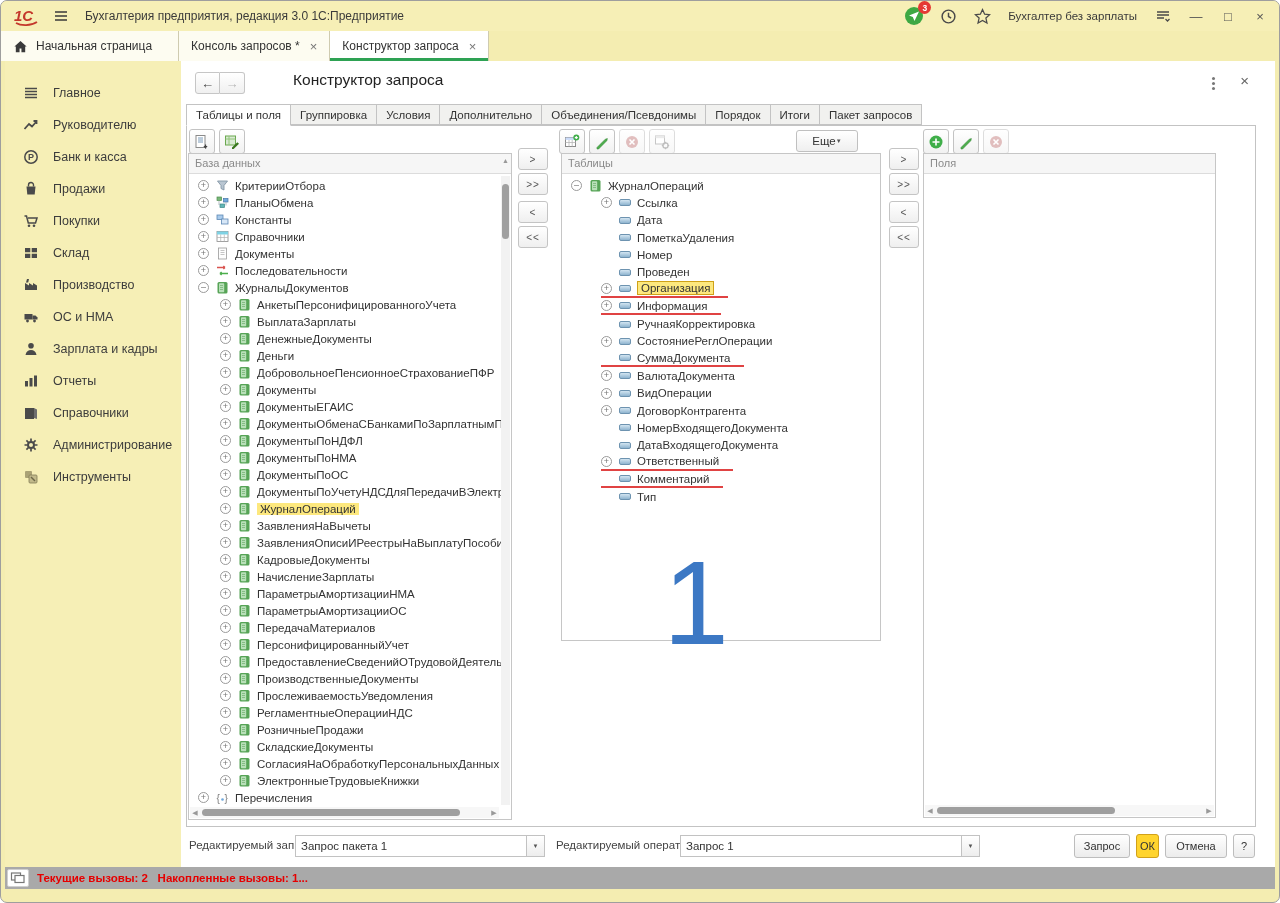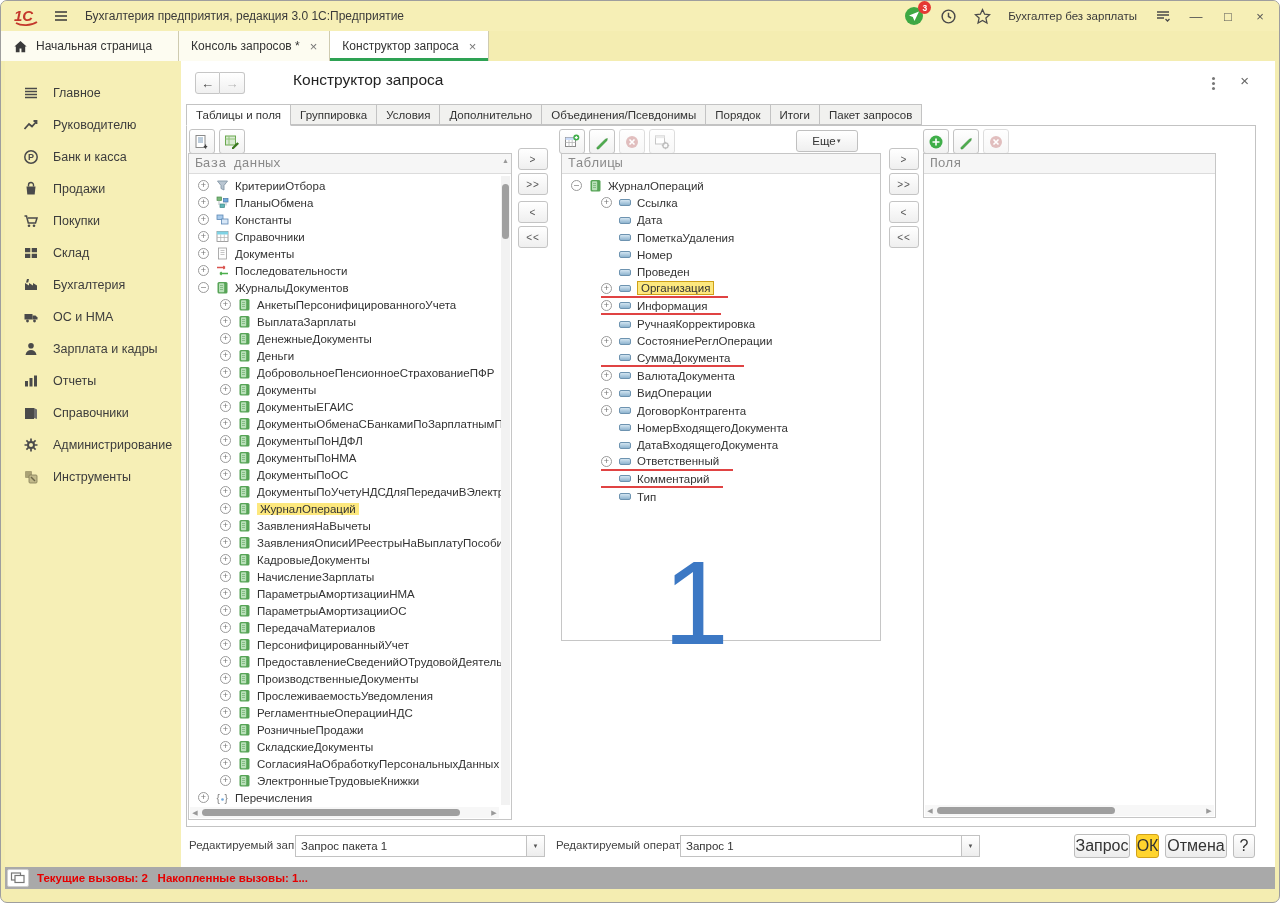--- a/index.html
+++ b/index.html
@@ -56,21 +56,21 @@
 
   
   .tbar { position:absolute; display:flex; gap:4px; }
   .tool-btn { width:26px; height:25px; border:1px solid #c3c3c3; border-radius:3px; background:linear-gradient(#fff,#f1f1f1); display:flex; align-items:center; justify-content:center; cursor:pointer; }
   .tool-btn.dis { opacity:.55; cursor:default; }
   .more-btn { position:absolute; left:615px; top:69px; width:62px; height:22px; border:1px solid #c0c0c0; border-radius:3px; background:linear-gradient(#fff,#efefef); font-size:11.5px; color:#333; display:flex; align-items:center; justify-content:center; cursor:pointer; }
   .caret { font-size:6px; color:#555; }
 
   
   .panel { position:absolute; border:1px solid #c6c6c6; background:#fff; }
-  .panel-header { position:relative; height:20px; background:#f6f6f6; border-bottom:1px solid #dcdcdc; color:#8a8a8a; font-size:13px; line-height:19px; padding-left:6px;font-family:Liberation Mono, monospace; }
+  .panel-header { position:relative; height:20px; background:#f6f6f6; border-bottom:1px solid #dcdcdc; color:#8a8a8a; font-size:11px; line-height:19px; padding-left:6px; }
   .db-panel { left:7px; top:92px; width:324px; height:667px; }
   .tables-panel { left:380px; top:92px; width:320px; height:488px; }
   .fields-panel { left:742px; top:92px; width:293px; height:665px; }
   .tree { position:absolute; left:1px; right:1px; top:21px; bottom:13px; overflow:hidden; padding-top:2px; }
   .tree.no-h { bottom:1px; }
   .db-tree .trow { height:17px; }
   .tb-tree .trow { height:17.3px; }
   .trow { display:flex; align-items:center; padding-left:8px; white-space:nowrap; cursor:pointer; }
   .trow.lvl1 { padding-left:30px; }
   .tb-tree .trow.lvl1 { padding-left:38px; }
@@ -105,21 +105,21 @@
   .annotation { position:absolute; left:455px; top:483px; width:120px; text-align:center; font-size:118px; line-height:1; color:#3c78c4; pointer-events:none; z-index:5; }
 
   
   .f-label { position:absolute; font-size:11.5px; color:#444; top:778px; }
   .f-label.l1 { left:8px; } .f-label.l2 { left:375px; }
   .combo { position:absolute; top:774px; height:22px; border:1px solid #c2c2c2; background:#fff; display:flex; align-items:center; cursor:pointer; }
   .combo.c1 { left:114px; width:250px; } .combo.c2 { left:499px; width:300px; }
   .combo-val { flex:1; font-size:11.5px; color:#333; padding-left:5px; }
   .combo-arrow { width:18px; align-self:stretch; border-left:1px solid #c2c2c2; background:linear-gradient(#fff,#ededed); display:flex; align-items:center; justify-content:center; font-size:6px; color:#555; }
   .footer-btns { position:absolute; left:893px; top:773px; display:flex; gap:6px; }
-  .fbtn { height:24px; border:1px solid #bdbdbd; border-radius:3px; background:linear-gradient(#fff,#ececec); font-size:16px; color:#333; display:flex; align-items:center; justify-content:center; cursor:pointer; }
+  .fbtn { height:24px; border:1px solid #bdbdbd; border-radius:3px; background:linear-gradient(#fff,#ececec); font-size:11px; color:#333; display:flex; align-items:center; justify-content:center; cursor:pointer; }
   .fb-query { width:56px; } .fb-ok { width:23px; background:#ffd42e; border-color:#d1a11a; } .fb-cancel { width:62px; } .fb-help { width:22px; }
 
   
   .statusbar { height:22px; margin:0 4px; background:#a9a9a9; display:flex; align-items:center; flex:0 0 auto; }
   .sb-btn { width:22px; height:18px; margin-left:2px; background:#fff; border:1px solid #cfcfcf; border-radius:2px; display:flex; align-items:center; justify-content:center; cursor:pointer; }
   .sb-text { margin-left:8px; font-size:11.5px; font-weight:bold; color:#e60000; white-space:pre; }
   .bottom-strip { height:13px; flex:0 0 auto; }
 </style>
 </head>
 <body>
@@ -247,21 +247,21 @@
           </span>
           <span class="sb-label">Склад</span>
         </div>
         <div class="sb-item">
           <span class="sb-ic">
             <svg viewBox="0 0 16 16" width="16" height="16">
               <path d="M2 13V6l4 2.5V6l4 2.5V6l4 2.5V13z" fill="#4a4a4a"></path>
               <path d="M3 5.5 4 2h2L5.2 5.5z" fill="#4a4a4a"></path>
             </svg>
           </span>
-          <span class="sb-label">Бухгалтерия</span>
+          <span class="sb-label">Производство</span>
         </div>
         <div class="sb-item">
           <span class="sb-ic">
             <svg viewBox="0 0 16 16" width="16" height="16">
               <rect x="1.5" y="5" width="8" height="5.5" fill="#4a4a4a"></rect>
               <path d="M9.5 6.5h3l2 2v2h-5z" fill="#4a4a4a"></path>
               <circle cx="4.5" cy="12" r="1.4" fill="#4a4a4a"></circle>
               <circle cx="11.5" cy="12" r="1.4" fill="#4a4a4a"></circle>
             </svg>
           </span>

